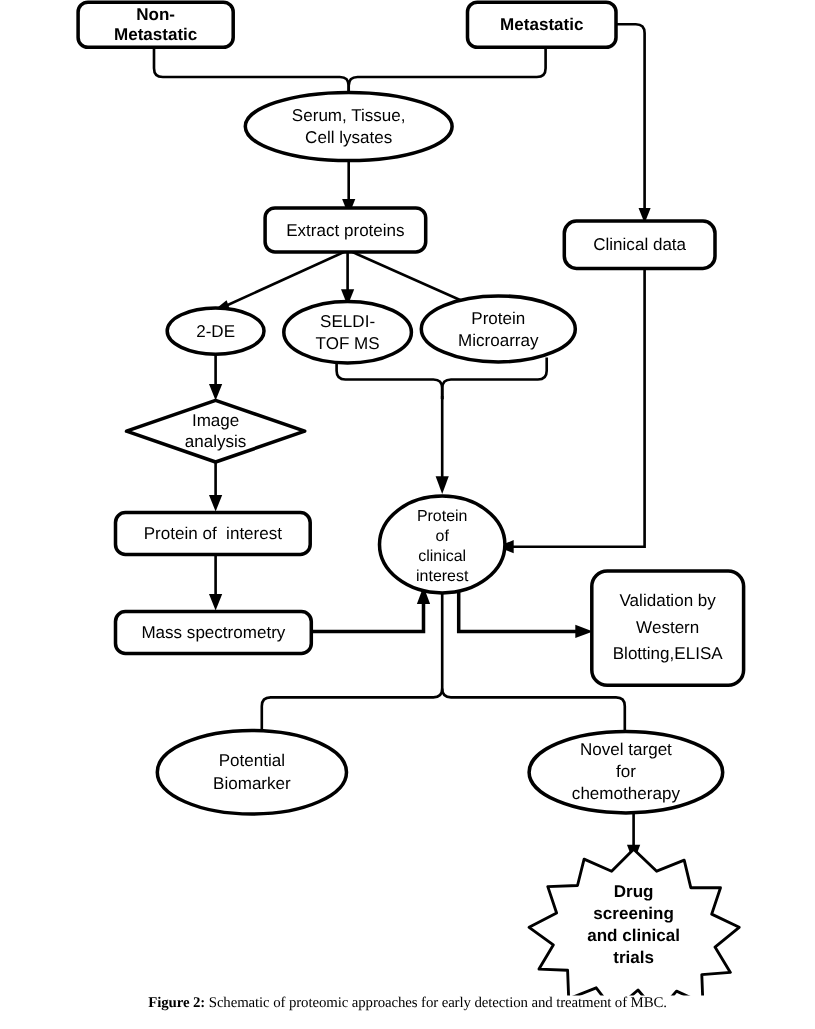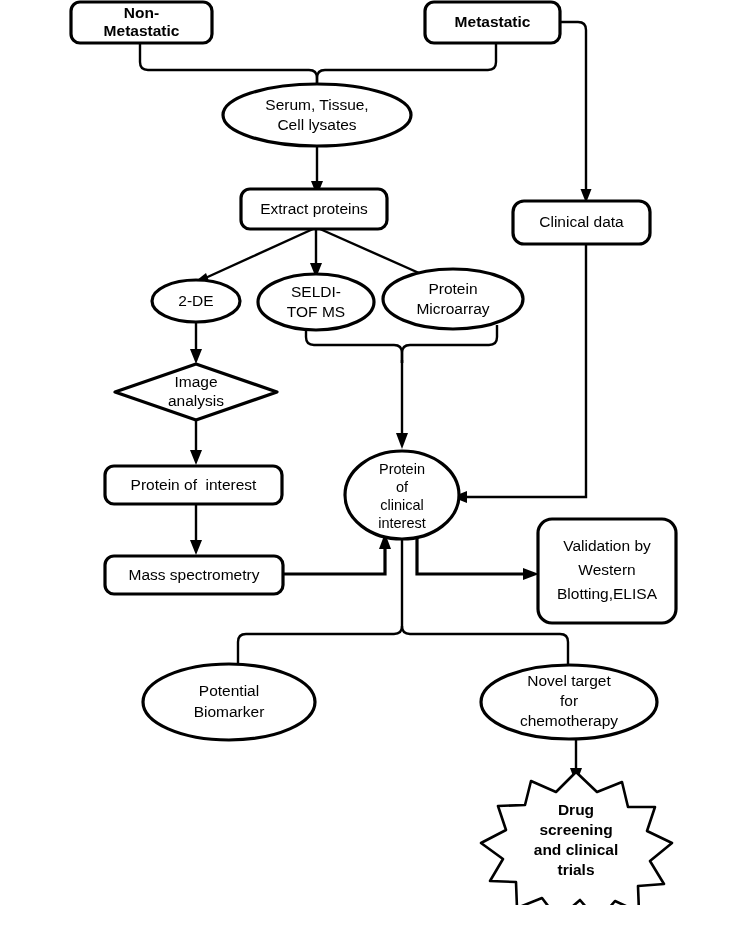--- a/index.html
+++ b/index.html
@@ -262,14 +262,17 @@
         615,901 598,921 580,900 558,919 542,898 517,908 516,882 490,881 503,859 481,843 506,830
         498,806 525,805 531,781 556,792"></polygon>
       <text class="node-label bold" x="576" y="811">Drug</text>
       <text class="node-label bold" x="576" y="831">screening</text>
       <text class="node-label bold" x="576" y="851">and clinical</text>
       <text class="node-label bold" x="576" y="871">trials</text>
     </g>
 
   </svg>
 
+  <div class="caption">
+    <b>Figure 2</b><b>:</b><span> Schematic of proteomic approaches for early detection and treatment of MBC.</span>
+  </div>
 
 </div>
 
 </body></html>

